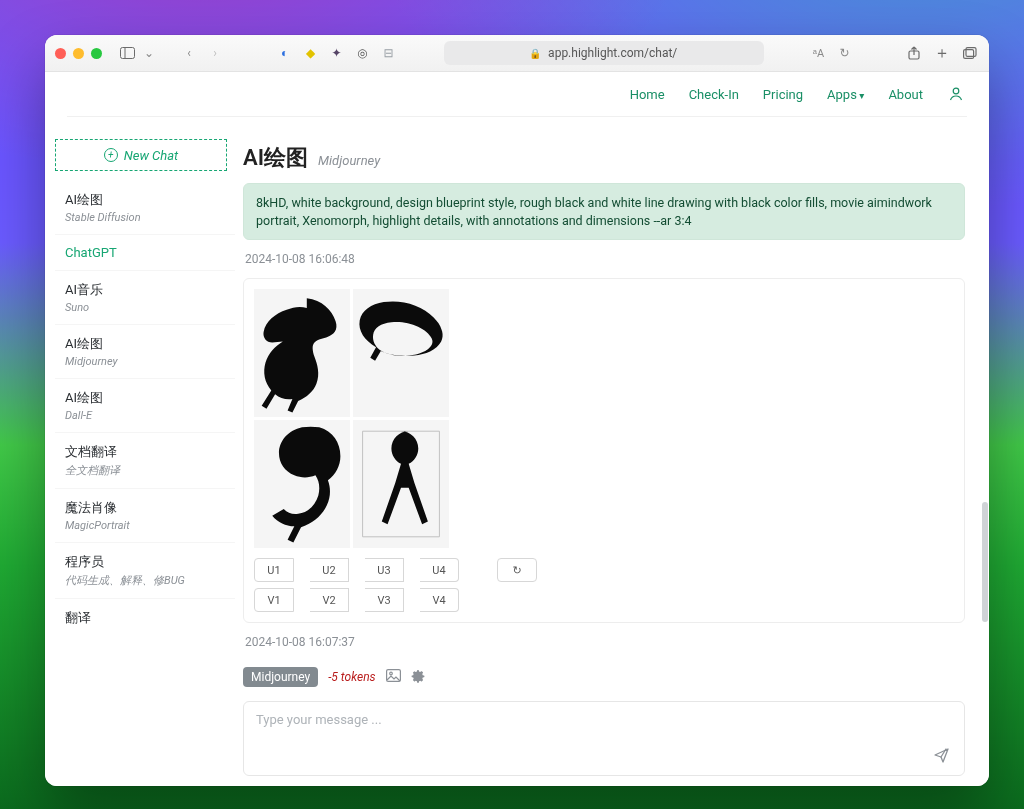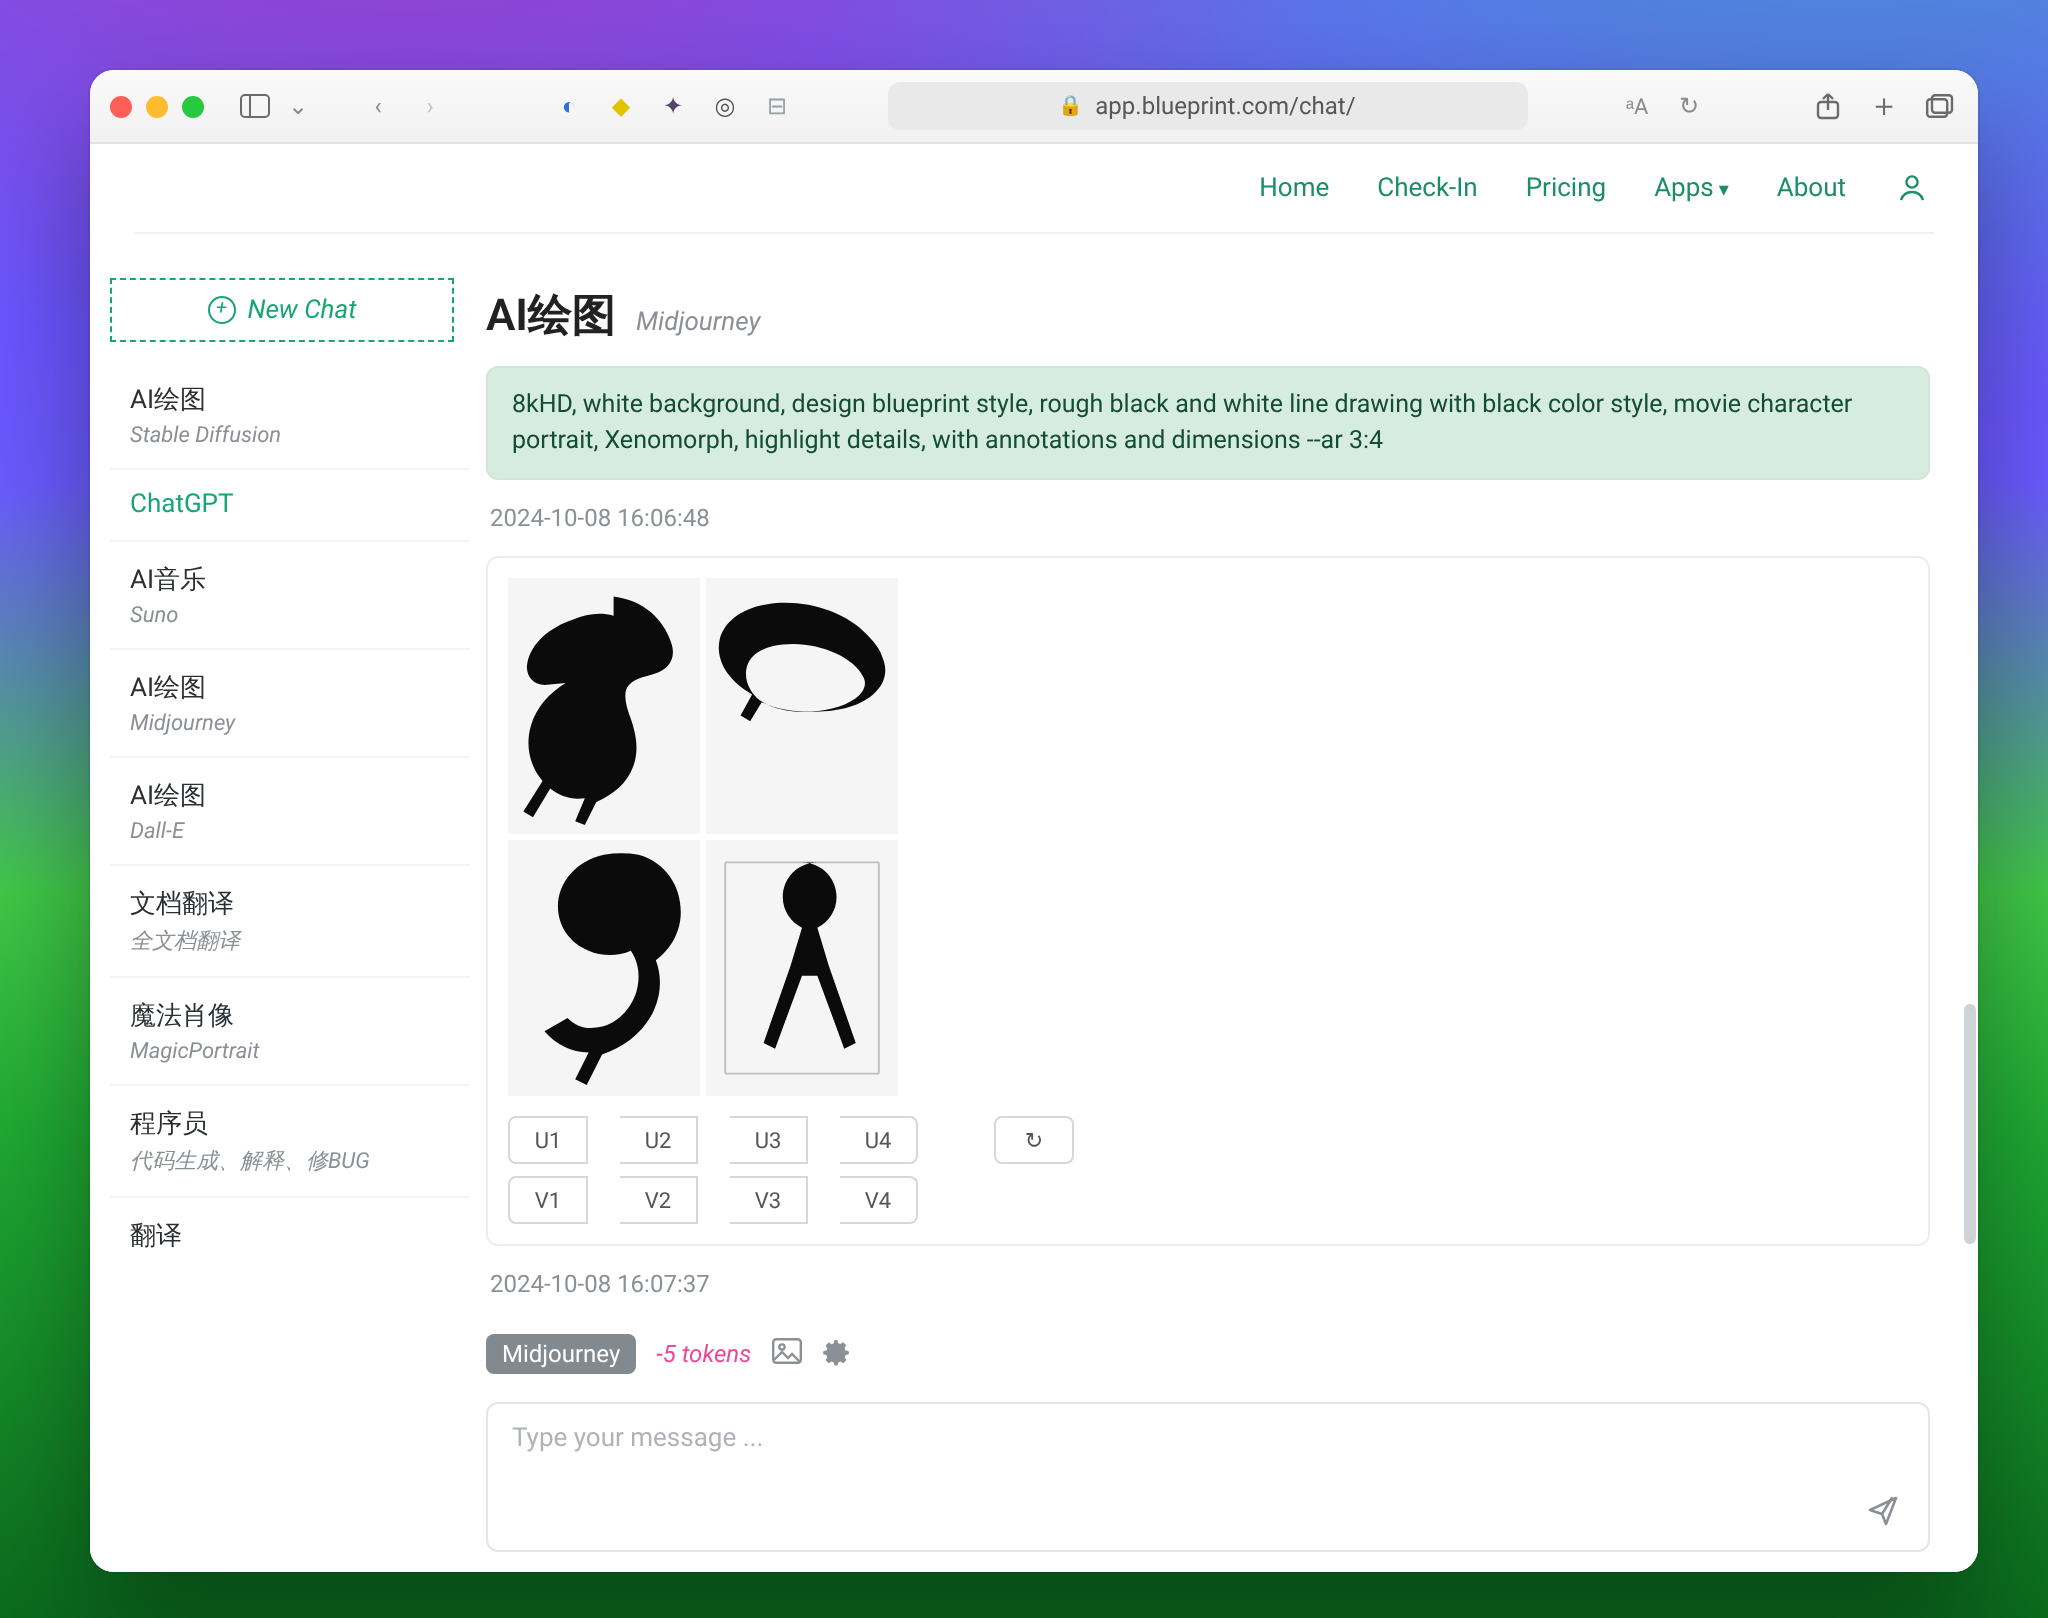--- a/index.html
+++ b/index.html
@@ -219,21 +219,21 @@
     gap:10px;
     font-size:12px;
   }
   .tag{
     background:#828a90;
     color:#fff;
     border-radius:4px;
     padding:3px 8px;
     font-size:12px;
   }
-  .muted{ color:#ec4899; font-style:italic;}
+  .muted{ color:#b91c1c; font-style:italic;}
   .msgarea{
     border:1px solid #e6e6e6;
     border-radius:6px;
     margin-top:6px;
     height:92px;
     position:relative;
   }
   .msgarea textarea{
     position:absolute; inset:0;
     width:100%; height:100%;
@@ -292,21 +292,21 @@
       <div class="tb-flex"></div>
 
       <div class="tb-btn" style="color:#2b6fe0;">◐</div>
       <div class="tb-btn" style="color:#e2c300;">◆</div>
       <div class="tb-btn" style="color:#546;">✦</div>
       <div class="tb-btn" style="color:#555;">◎</div>
       <div class="tb-btn" style="color:#9aa0a6;">⊟</div>
       <div style="width:30px;"></div>
       <div class="addrwrap">
         <span class="lock">🔒</span>
-        <span>app.blueprint.com/chat/</span>
+        <span>app.highlight.com/chat/</span>
       </div>
       <div style="width:30px;"></div>
       <div class="tb-btn" style="color:#8a8a8a;font-size:11px;">ᵃA</div>
       <div class="tb-btn" style="color:#8a8a8a;">↻</div>
       <div class="tb-flex"></div>
       <div class="tb-right">
         <div class="tb-btn">
           <svg width="14" height="14" viewBox="0 0 14 14" fill="none" stroke="#6b6b6b" stroke-width="1.2">
               <path d="M7 9V1M7 1L4.5 3.5M7 1l2.5 2.5"></path>
               <rect x="2" y="5" width="10" height="8" rx="1.5"></rect>
@@ -383,21 +383,21 @@
         </div>
 
         <div class="main">
           <div class="mtitle">
             <span>AI绘图</span>
             <span class="subtitle">Midjourney</span>
           </div>
 
           <div class="scrollcol">
             <div class="prompt-bubble">
-              <span>8kHD, white background, design blueprint style, rough black and white line drawing with black color style, movie character portrait, Xenomorph, highlight details, with annotations and dimensions --ar 3:4</span>
+              <span>8kHD, white background, design blueprint style, rough black and white line drawing with black color fills, movie aimindwork portrait, Xenomorph, highlight details, with annotations and dimensions --ar 3:4</span>
             </div>
             <div class="ts">2024-10-08 16:06:48</div>
 
             <div class="card">
               <div class="imggrid">
 
                 <div class="img-tile">
                   <svg viewBox="0 0 100 130" width="100%" height="100%">
                       <path class="alien" d="M55 8c16 2 26 12 30 24 3 9-2 14-8 16-5 2-10 2-14 6-3 3-2 9 0 15 3 8 6 18 2 28-3 8-10 14-19 18l-6 12-5-2 5-12c-7 1-13-1-18-5l-9 15-5-3 10-16c-7-8-9-19-6-29 3-10 10-17 18-22l-11 1c-6 0-10-5-9-11 2-11 12-19 24-23 7-3 14-4 21-2z"></path>
                     </svg>

